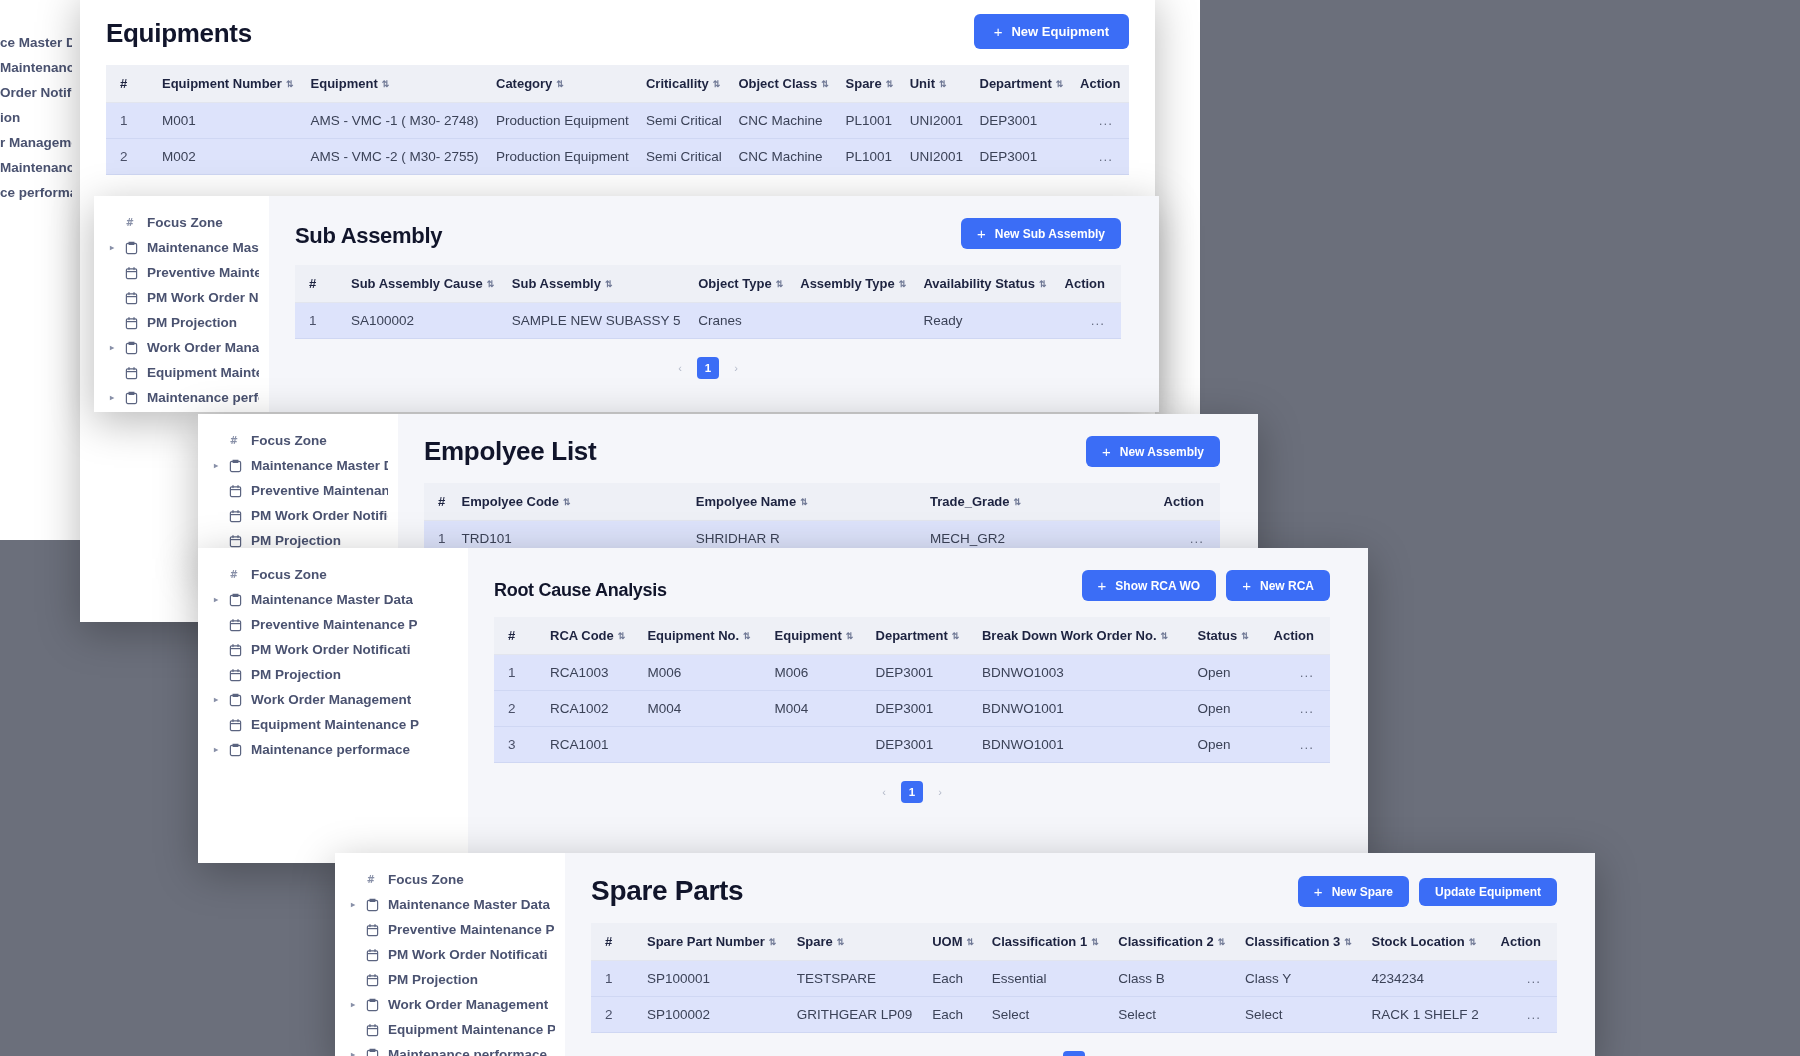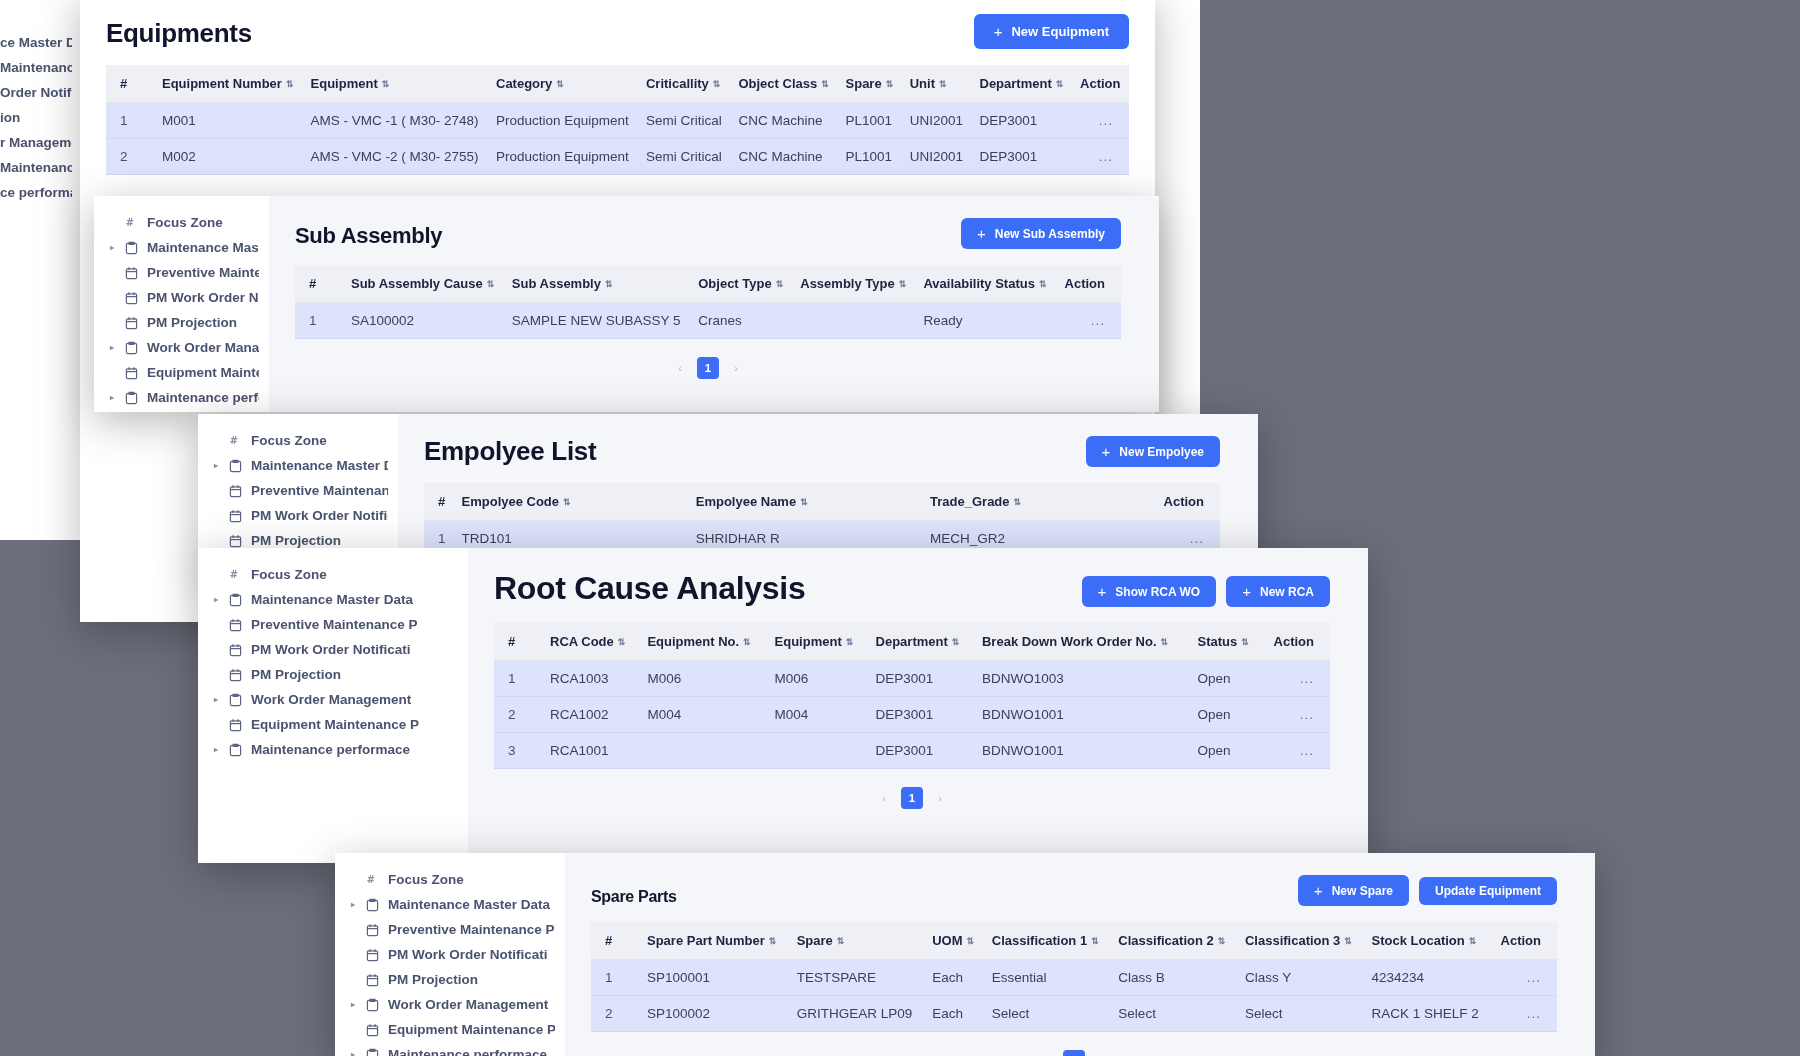--- a/index.html
+++ b/index.html
@@ -368,21 +368,21 @@
         <span class="snav-label">Work Order Management</span>
       </div>
     </div>
   <div class="wbody">
     <div class="panel-inner">
       <div class="title-row">
         <h1 class="ptitle" style="font-size:26px">Empolyee List</h1>
         <div class="btn-group">
           <button class="btn sm">
             <span class="plus">+</span>
-            <span>New Empolyee</span>
+            <span>New Assembly</span>
           </button>
         </div>
       </div>
       <table class="grid">
         <thead>
             <tr>
           <th class="num">#</th>
           <th style="width:30%"><span>Empolyee Code</span><span class="sortarrow">⇅</span></th>
           <th style="width:30%"><span>Empolyee Name</span><span class="sortarrow">⇅</span></th>
           <th style="width:30%"><span>Trade_Grade</span><span class="sortarrow">⇅</span></th>
@@ -474,21 +474,21 @@
         <span class="sicon"><svg width="13" height="14" viewBox="0 0 14 15">
             <rect x="1.5" y="2.5" width="11" height="11" rx="1.6" fill="none" stroke="#5b6480" stroke-width="1.3"></rect>
             <path d="M4.5 1.5h5v2h-5z" fill="none" stroke="#5b6480" stroke-width="1.3"></path>
           </svg></span>
         <span class="snav-label">Maintenance performace</span>
       </div>
     </div>
   <div class="wbody">
     <div class="panel-inner">
       <div class="title-row">
-        <h1 class="ptitle" style="font-size:32px">Root Cause Analysis</h1>
+        <h1 class="ptitle" style="font-size:18px">Root Cause Analysis</h1>
         <div class="btn-group">
           <button class="btn sm">
             <span class="plus">+</span>
             <span>Show RCA WO</span>
           </button>
           <button class="btn sm">
             <span class="plus">+</span>
             <span>New RCA</span>
           </button>
         </div>
@@ -614,21 +614,21 @@
         <span class="sicon"><svg width="13" height="14" viewBox="0 0 14 15">
             <rect x="1.5" y="2.5" width="11" height="11" rx="1.6" fill="none" stroke="#5b6480" stroke-width="1.3"></rect>
             <path d="M4.5 1.5h5v2h-5z" fill="none" stroke="#5b6480" stroke-width="1.3"></path>
           </svg></span>
         <span class="snav-label">Maintenance performace</span>
       </div>
     </div>
   <div class="wbody">
     <div class="panel-inner">
       <div class="title-row">
-        <h1 class="ptitle" style="font-size:16px">Spare Parts</h1>
+        <h1 class="ptitle" style="font-size:28px">Spare Parts</h1>
         <div class="btn-group">
           <button class="btn sm">
             <span class="plus">+</span>
             <span>New Spare</span>
           </button>
           <button class="btn sm">
             <span>Update Equipment</span>
           </button>
         </div>
       </div>

